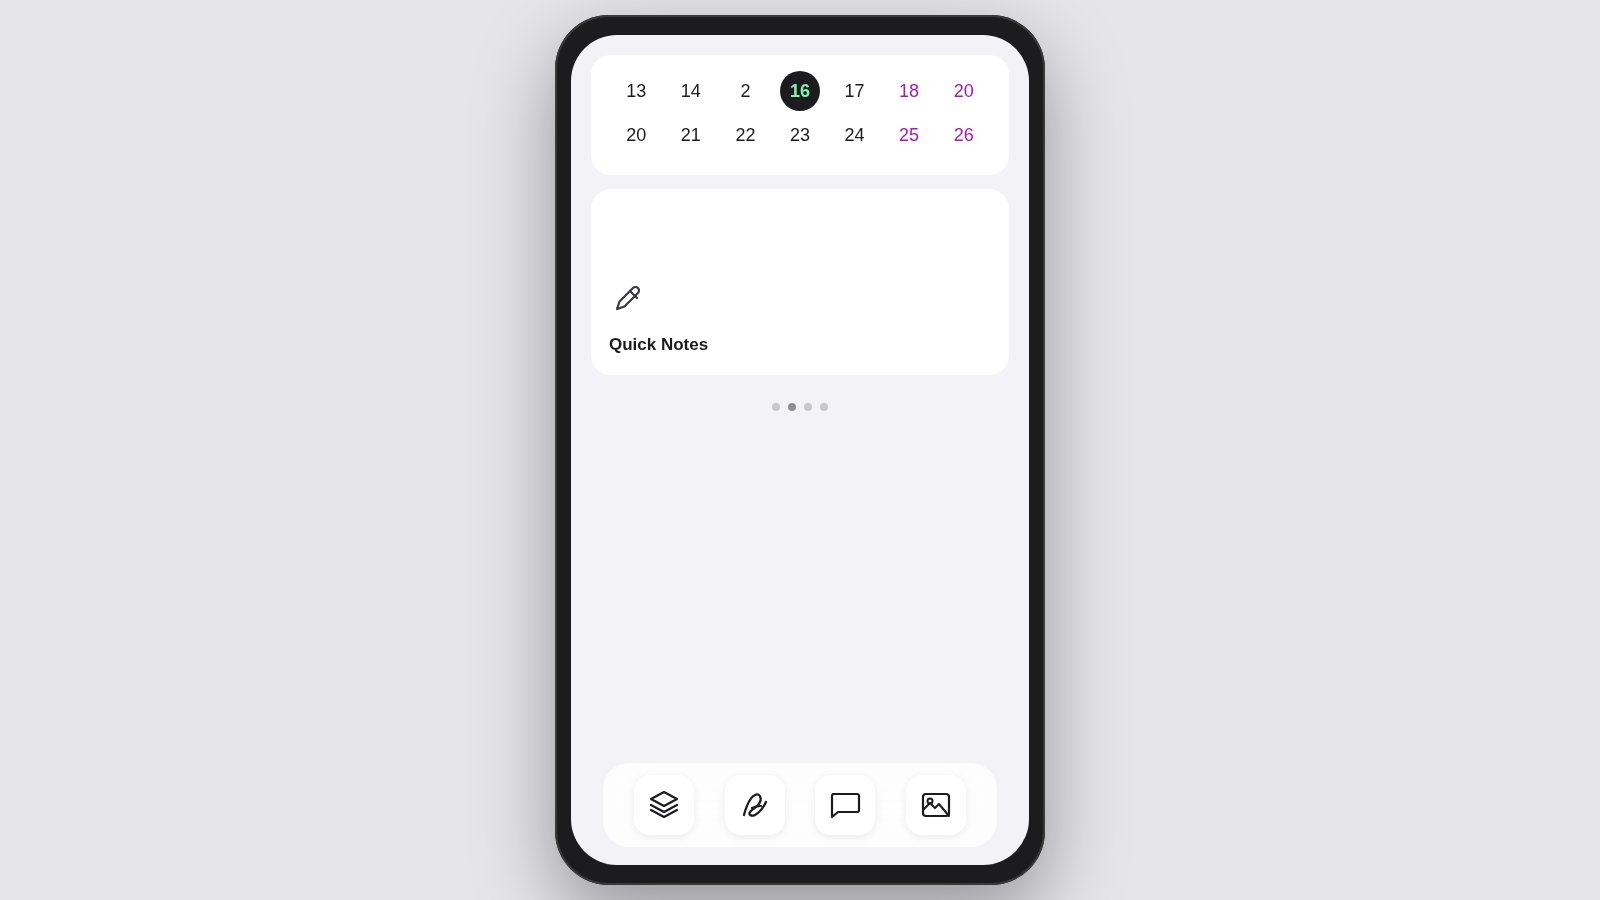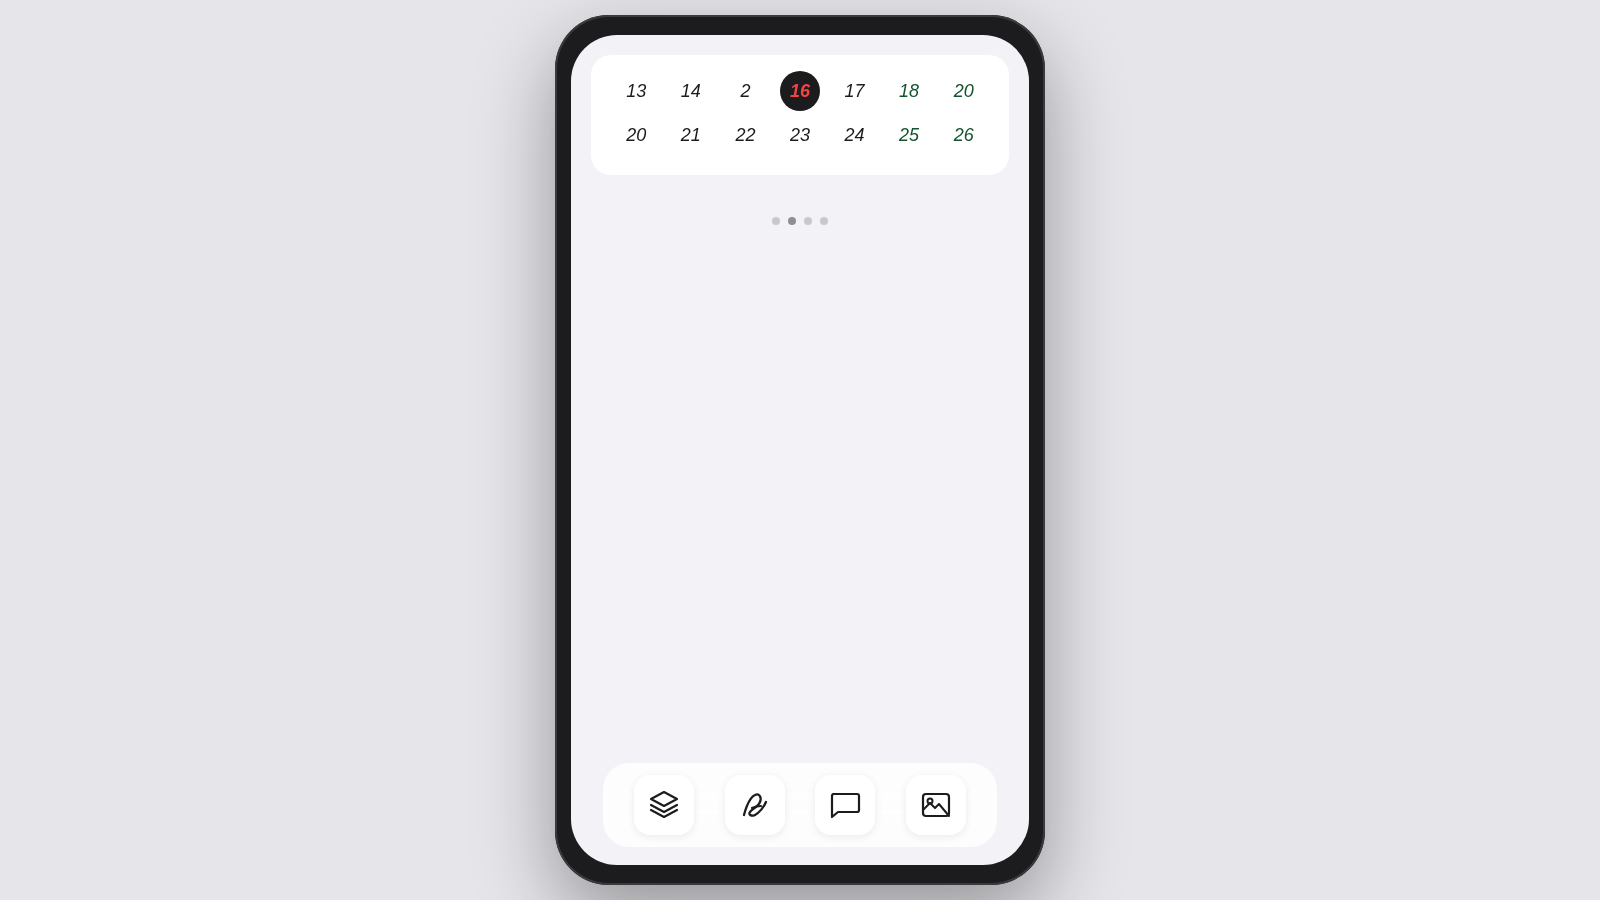--- a/index.html
+++ b/index.html
@@ -48,21 +48,20 @@
       overflow: hidden;
     }
 
     
     .calendar-widget {
       width: 100%;
       background: white;
       border-radius: 20px;
       padding: 16px 20px 20px;
       margin-top: 20px;
-      font-style: italic;
     }
 
     .calendar-grid {
       display: grid;
       grid-template-columns: repeat(7, 1fr);
       gap: 4px;
     }
 
     .cal-day {
       display: flex;
@@ -72,26 +71,26 @@
       height: 40px;
       font-size: 18px;
       font-weight: 400;
       color: #1c1c1e;
       border-radius: 50%;
       margin: auto;
     }
 
     .cal-day.today {
       background: #1c1c1e;
-      color: #ef4444;
+      color: #86efac;
       font-weight: 600;
     }
 
     .cal-day.faded {
-      color: #14532d;
+      color: #a21caf;
     }
 
     
     .widgets-row {
       display: flex;
       gap: 14px;
       width: 100%;
       margin-top: 14px;
     }
 
@@ -199,20 +198,29 @@
           <div class="cal-day">22</div>
           <div class="cal-day">23</div>
           <div class="cal-day">24</div>
           <div class="cal-day faded">25</div>
           <div class="cal-day faded">26</div>
         </div>
       </div>
 
       <div class="widgets-row">
 
+        <div class="app-widget">
+          <div class="widget-icon">
+            <svg viewBox="0 0 36 36" fill="none" xmlns="http://www.w3.org/2000/svg">
+              <path d="M8 26l2.5-7.5L24 5a3.536 3.536 0 015 5L15.5 23.5 8 26z" stroke="#3a3a3c" stroke-width="2.2" stroke-linecap="round" stroke-linejoin="round"></path>
+              <path d="M21 8l7 7" stroke="#3a3a3c" stroke-width="2.2" stroke-linecap="round"></path>
+            </svg>
+          </div>
+          <span class="widget-label">Quick Notes</span>
+        </div>
 
 
       </div>
 
       <div class="page-dots">
         <div class="dot"></div>
         <div class="dot active"></div>
         <div class="dot"></div>
         <div class="dot"></div>
       </div>

